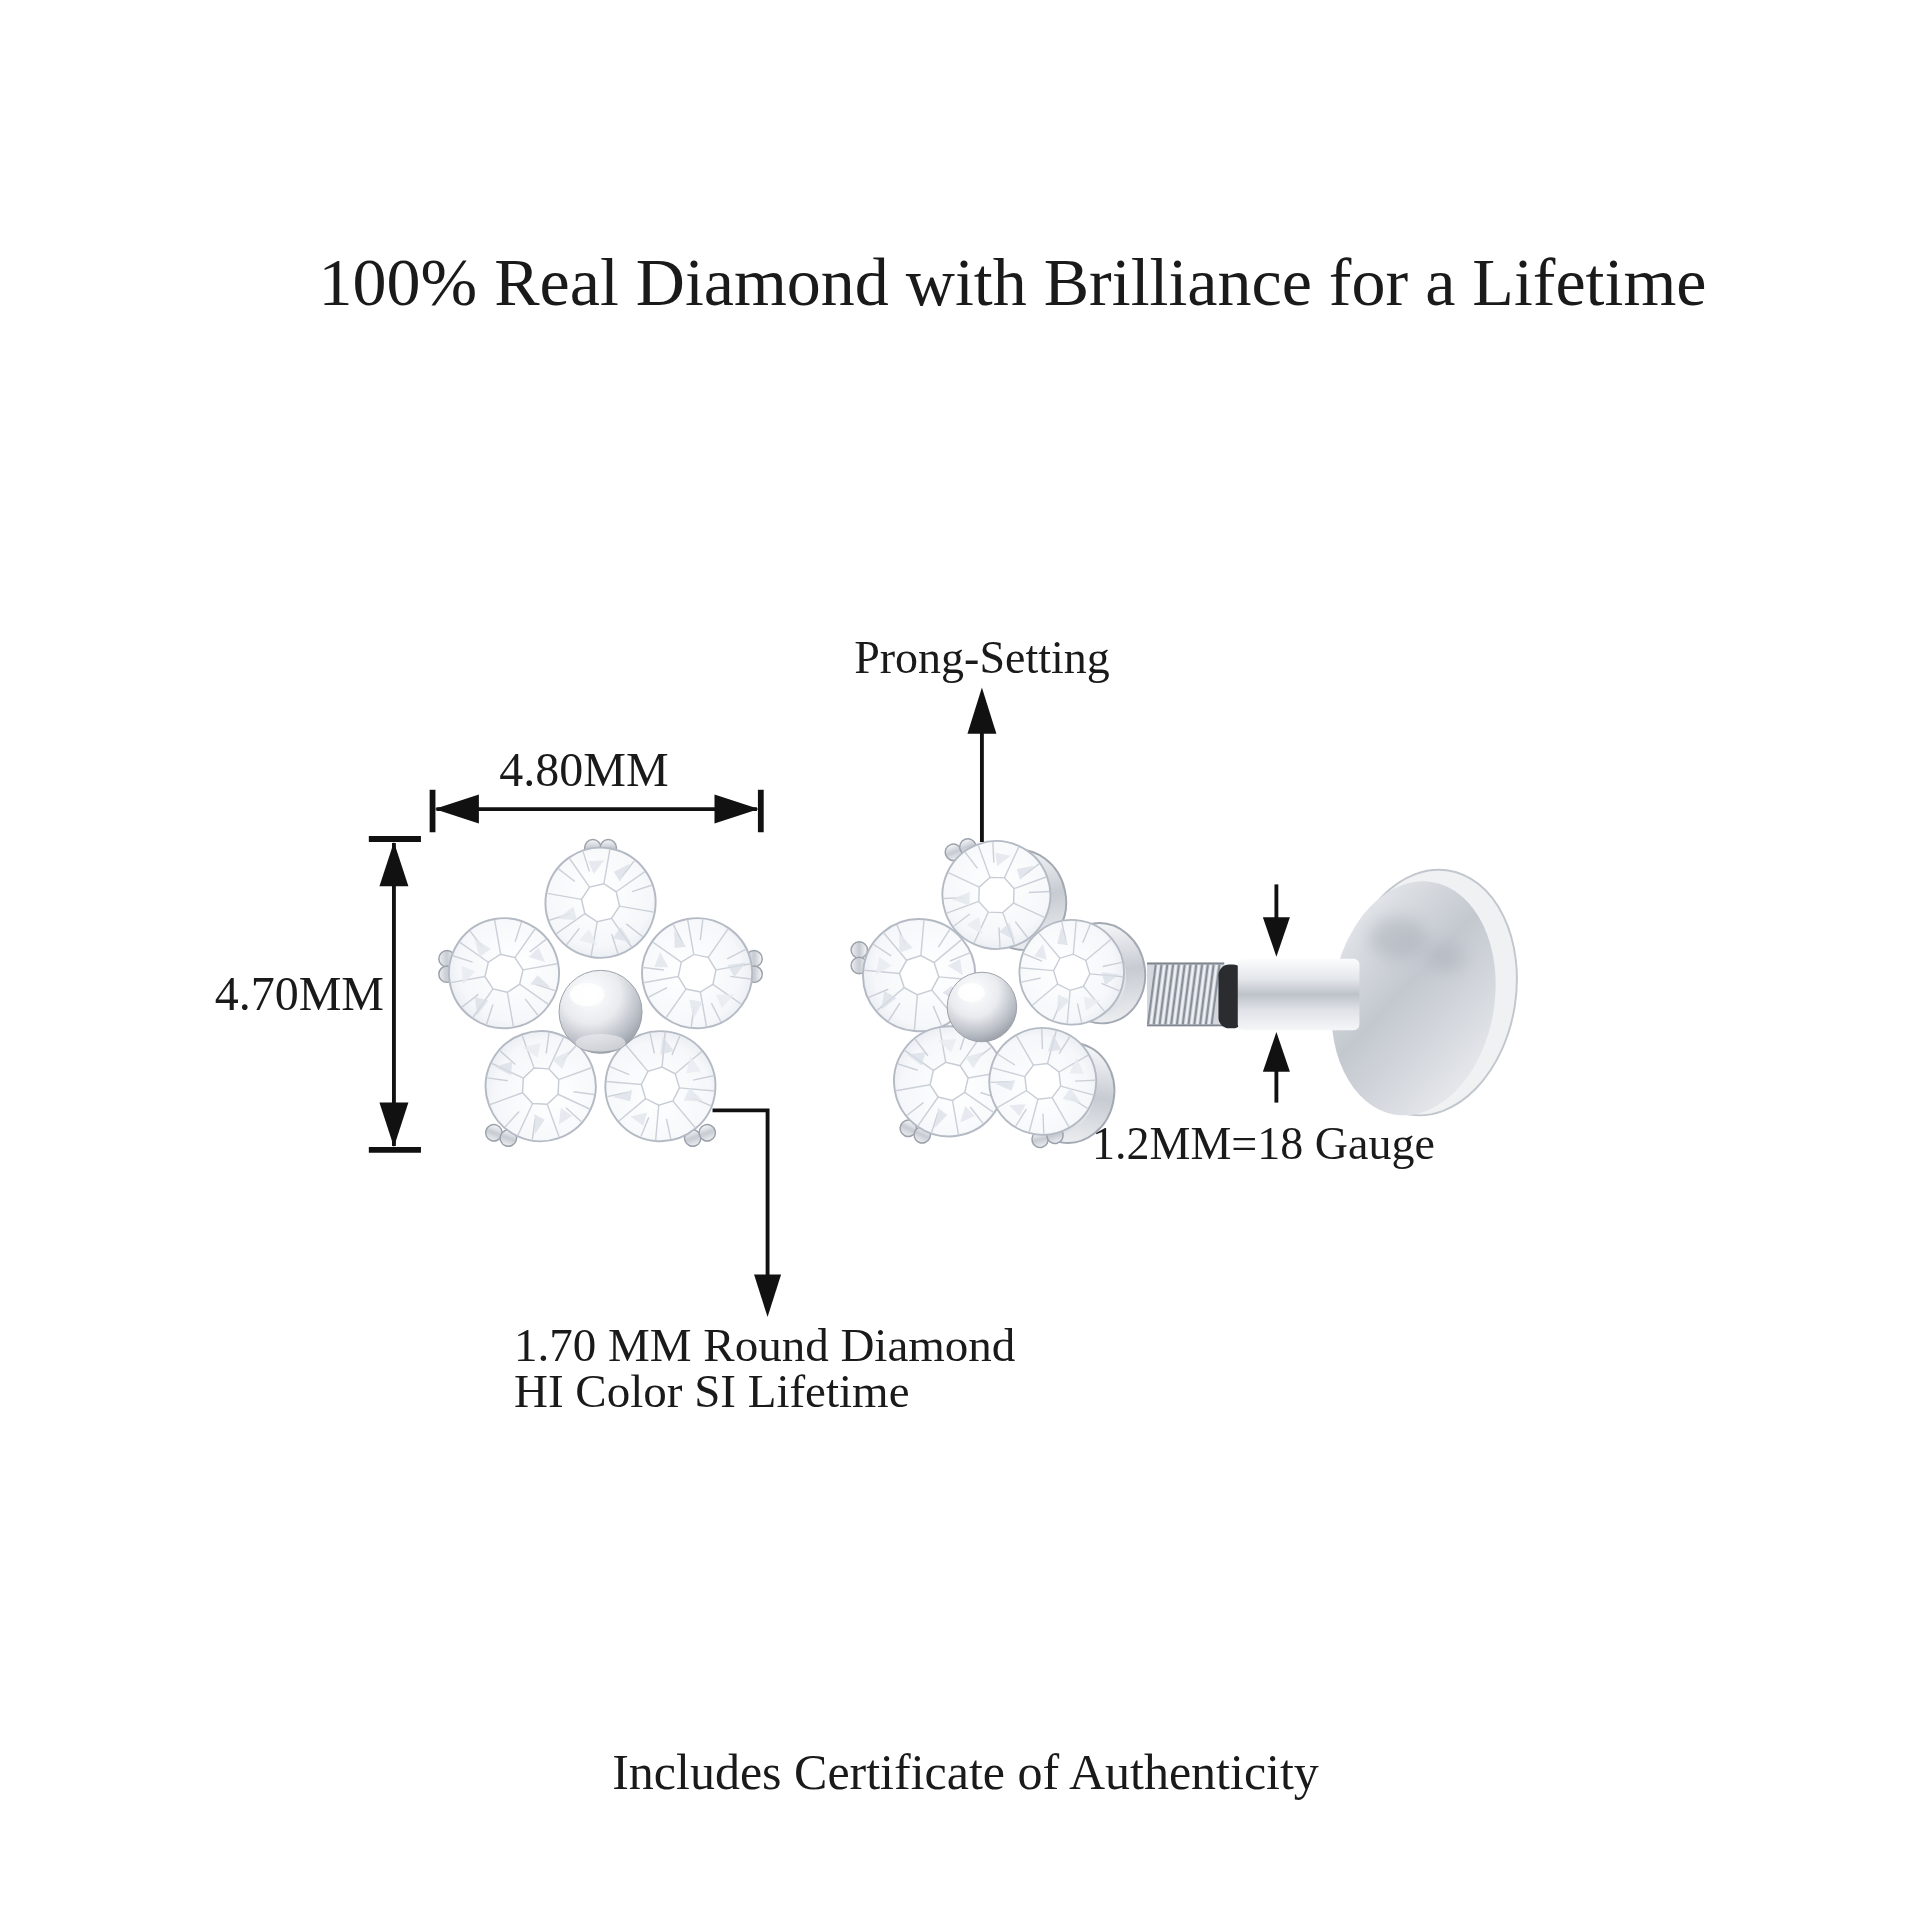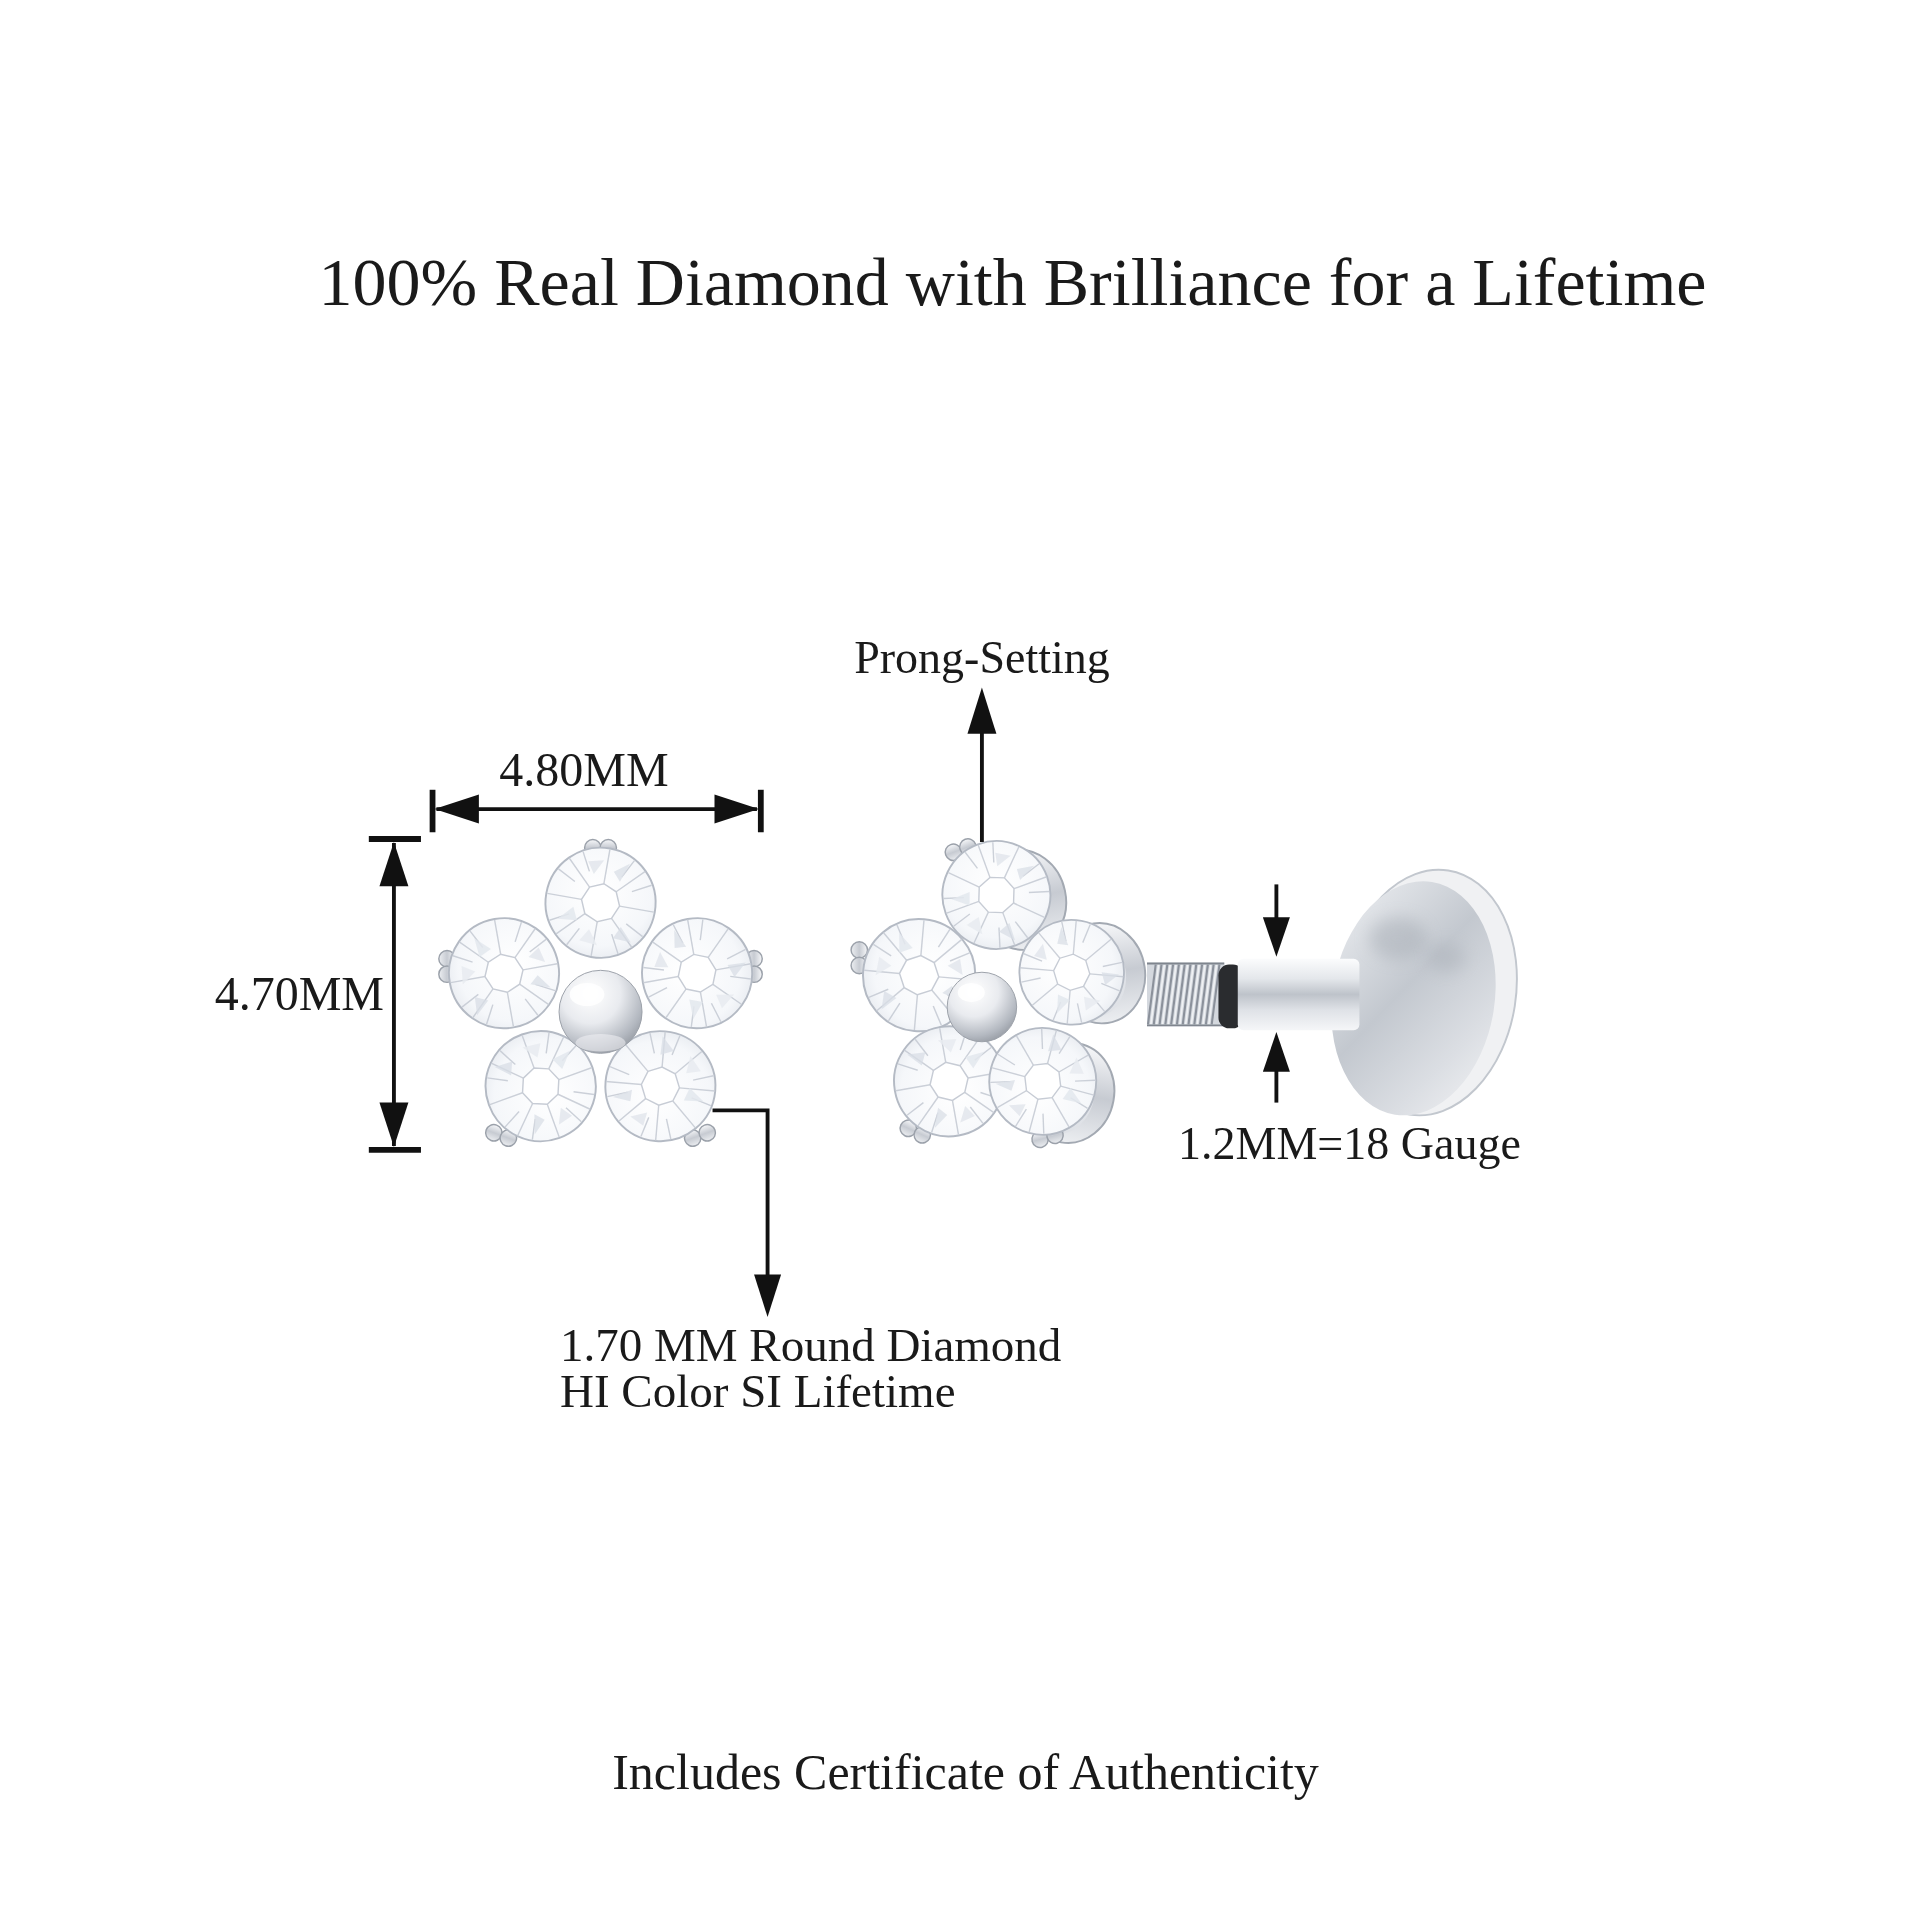--- a/index.html
+++ b/index.html
@@ -18,22 +18,22 @@
     font-size:98px;letter-spacing:2.9px;text-align:center;
     font-weight:500;
   }
   .tagline{
     left:0;top:243px;width:1931px;
     font-size:68px;text-align:center;margin-left:47px;
   }
   .width-label{left:439px;top:742px;width:290px;font-size:48px;text-align:center;}
   .height-label{left:94px;top:966px;width:290px;font-size:48px;text-align:right;}
   .prong-label{left:813px;top:631px;width:338px;font-size:46px;text-align:center;}
-  .gauge-label{left:1178px;top:1117px;font-size:46px;}
-  .stone-label{left:560px;top:1322px;font-size:47px;line-height:46px;}
+  .gauge-label{left:1092px;top:1117px;font-size:46px;}
+  .stone-label{left:514px;top:1322px;font-size:47px;line-height:46px;}
   .footer-note{
     left:0;top:1743px;width:1931px;
     font-size:50px;text-align:center;
   }
 </style>
 </head>
 <body>
 
 <div class="canvas">
 

